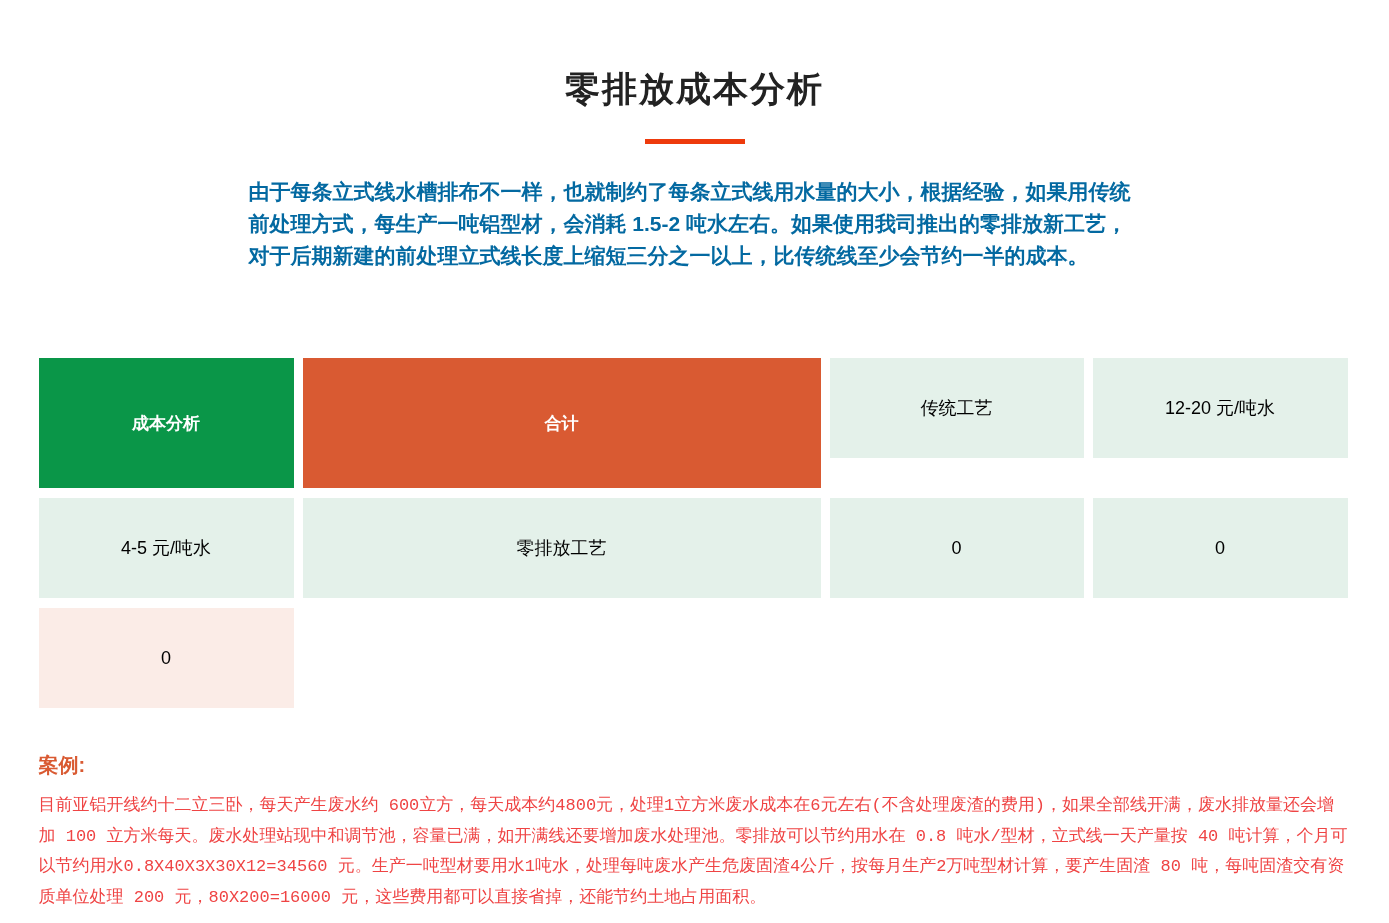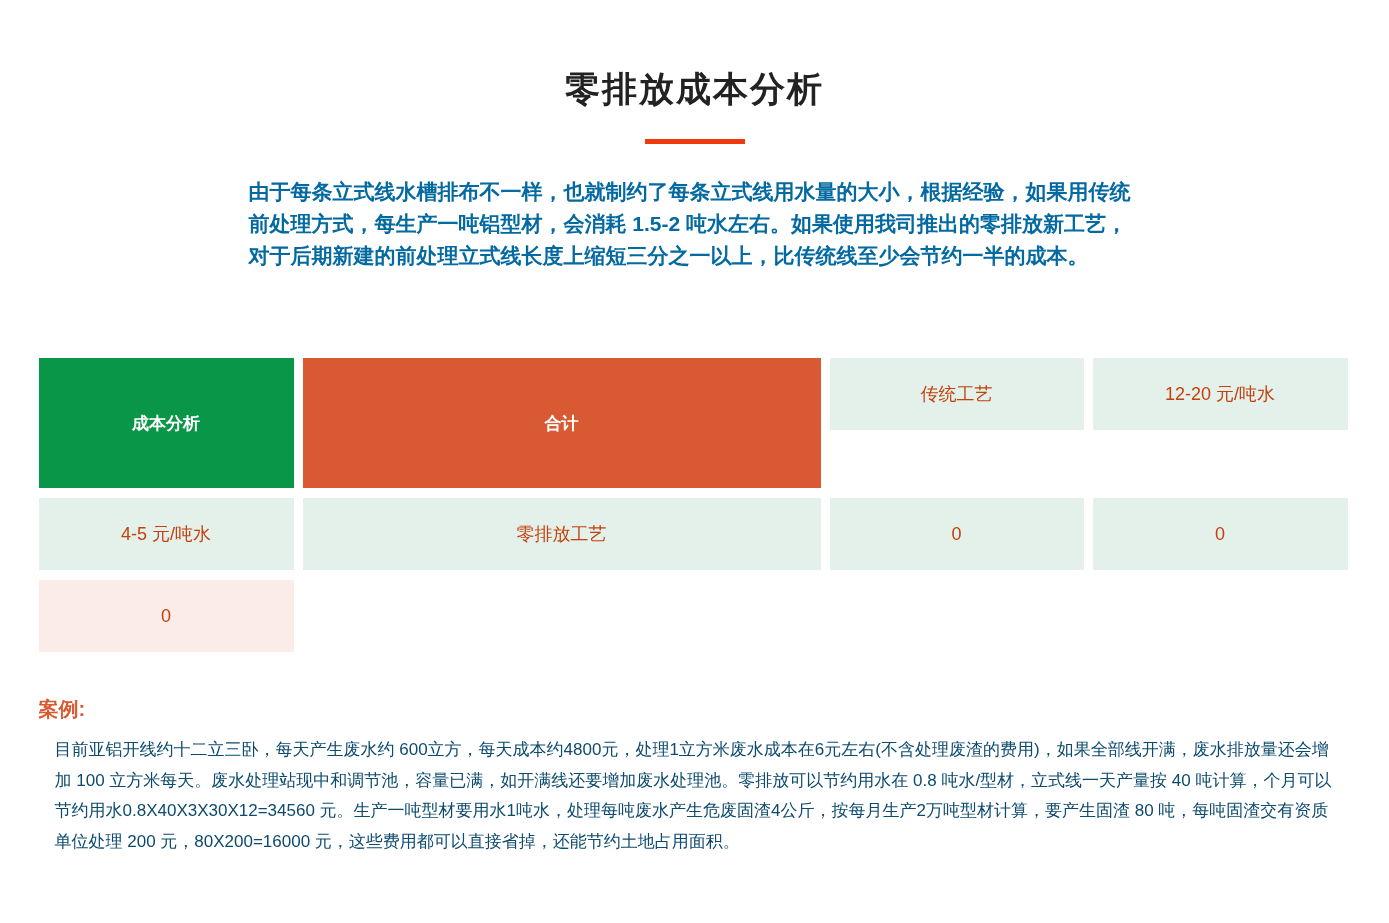--- a/index.html
+++ b/index.html
@@ -50,47 +50,48 @@
     background: #0a9648;
     color: #ffffff;
     font-size: 17px;
     font-weight: 700;
     text-align: center;
     line-height: 31px;
     padding: 0 30px;
   }
   .th.total { background: #d95a32; }
   .td {
-    height: 72px;
+    height: 100px;
     display: flex;
     align-items: center;
     justify-content: center;
     background: #e4f1ea;
-    color: #c2410c;
+    color: #000000;
     font-size: 18px;
     font-weight: 500;
     text-align: center;
   }
   .td.pink { background: #fbece7; }
   .case-section {
     width: 1312px;
     margin: 44px auto 0;
   }
   .case-label {
     font-size: 20px;
     font-weight: 700;
     color: #d95a32;
     margin-top: 20px;
   }
   .case-body {
-    margin: 12px 16px 0;
+    margin: 12px 0 0;
     font-size: 17px;
     line-height: 30.5px;
-    color: #0c4a6e;
+    color: #ef4444;
     text-align: left;
+    font-family: Liberation Mono, monospace;
   }
 </style>
 </head>
 <body>
 
 <div class="page">
 
   <h1 class="page-title">零排放成本分析</h1>
 
   <div class="title-divider"></div>

